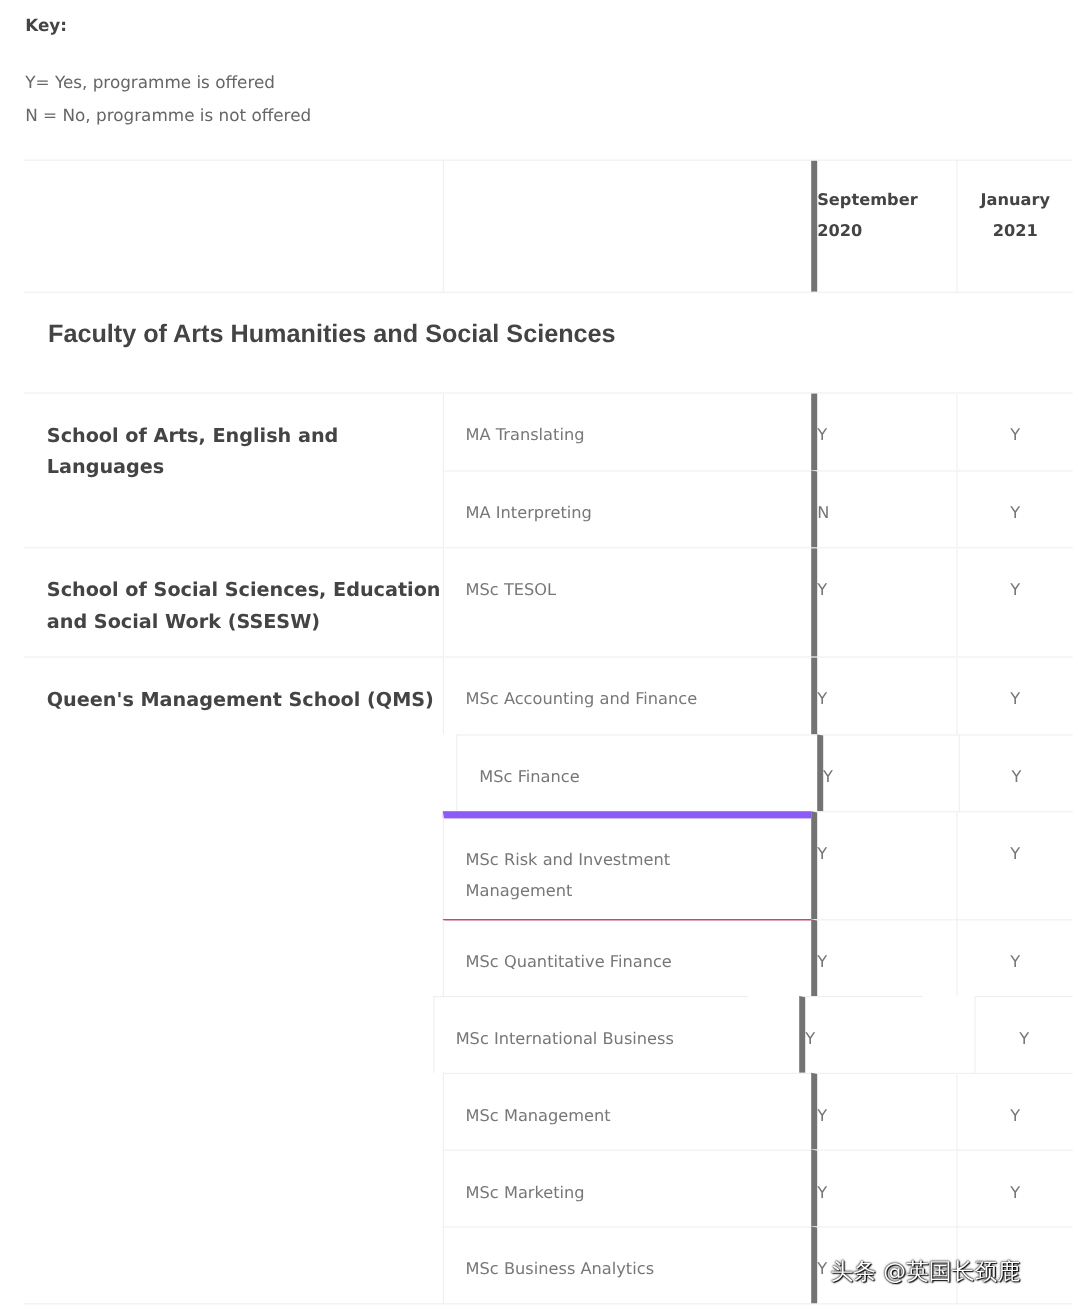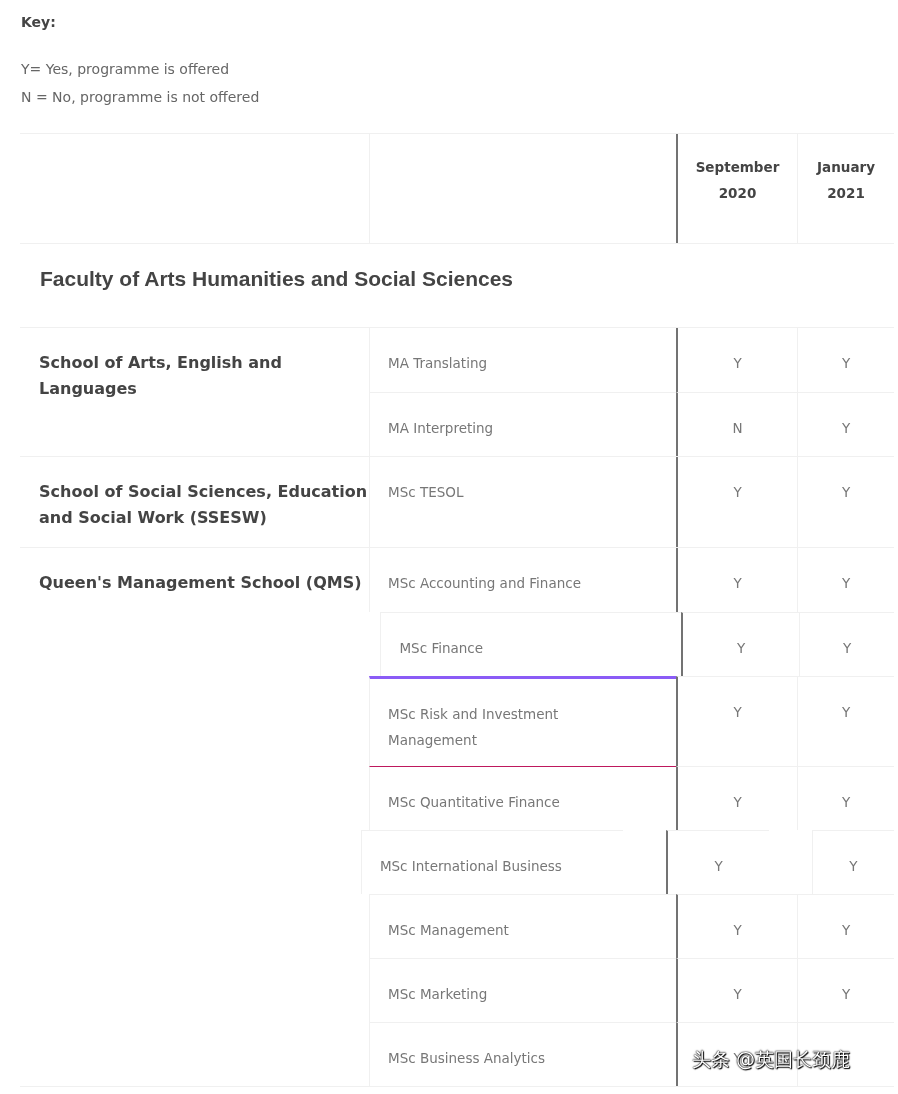--- a/index.html
+++ b/index.html
@@ -22,21 +22,21 @@
   .tbl {
     position: absolute; left: 20px; top: 133px; width: 874px;
   }
   .row {
     display: flex; border-top: 1px solid #f0f0f0;
   }
   .row.last { border-bottom: 1px solid #f0f0f0; }
   .cell { box-sizing: border-box; }
   .c1 { width: 349px; padding: 22px 0 0 19px; font-weight: bold; color: #444; font-size: 16px; line-height: 26px; }
   .c2 { width: 307px; border-left: 1px solid #f0f0f0; padding: 22px 0 0 18px; color: #777; font-size: 13.5px; line-height: 26px; }
-  .c3 { width: 121px; border-left: 2px solid #737373; text-align: center; padding-top: 22px; color: #777; font-size: 13.5px; line-height: 26px; }
+  .c3 { width: 121px; border-left: 5px solid #737373; text-align: left; padding-top: 22px; color: #777; font-size: 13.5px; line-height: 26px; }
   .c4 { width: 97px; border-left: 1px solid #f0f0f0; text-align: center; padding-top: 22px; color: #777; font-size: 13.5px; line-height: 26px; }
   .c2.empty, .c3.empty, .c4.empty { }
   .c1.empty { font-weight: normal; }
   .hdr .c3, .hdr .c4 { font-weight: bold; color: #444; padding-top: 20px; }
   .hdr { height: 109px; }
   .faculty {
     height: 83px; border-top: 1px solid #f0f0f0;
   }
   .faculty .title {
     padding: 23px 0 0 20px; font-size: 21px; font-weight: bold; color: #444;
@@ -97,21 +97,21 @@
     <div class="cell c4">Y</div>
   </div>
   <div class="row h64" style="border-top:none;">
     <div class="cell c1"></div>
     <div class="cell c2" style="border-top:1px solid #f0f0f0;margin-left:19px;">MSc Finance</div>
     <div class="cell c3" style="border-top:1px solid #f0f0f0;">Y</div>
     <div class="cell c4" style="border-top:1px solid #f0f0f0;">Y</div>
   </div>
   <div class="row h90" style="border-top:none;">
     <div class="cell c1"></div>
-    <div class="cell c2" style="border-top:3px solid #8b5cf6; padding-right:60px;">MSc Risk and Investment Management</div>
+    <div class="cell c2" style="border-top:6px solid #8b5cf6; padding-right:60px;">MSc Risk and Investment Management</div>
     <div class="cell c3" style="border-top:1px solid #f0f0f0;">Y</div>
     <div class="cell c4" style="border-top:1px solid #f0f0f0;">Y</div>
   </div>
   <div class="row h64" style="border-top:none;">
     <div class="cell c1"></div>
     <div class="cell c2" style="border-top:1px solid #be185d;">MSc Quantitative Finance</div>
     <div class="cell c3" style="border-top:1px solid #f0f0f0;">Y</div>
     <div class="cell c4" style="border-top:1px solid #f0f0f0;">Y</div>
   </div>
   <div class="row h64" style="border-top:none;gap:43px;">

